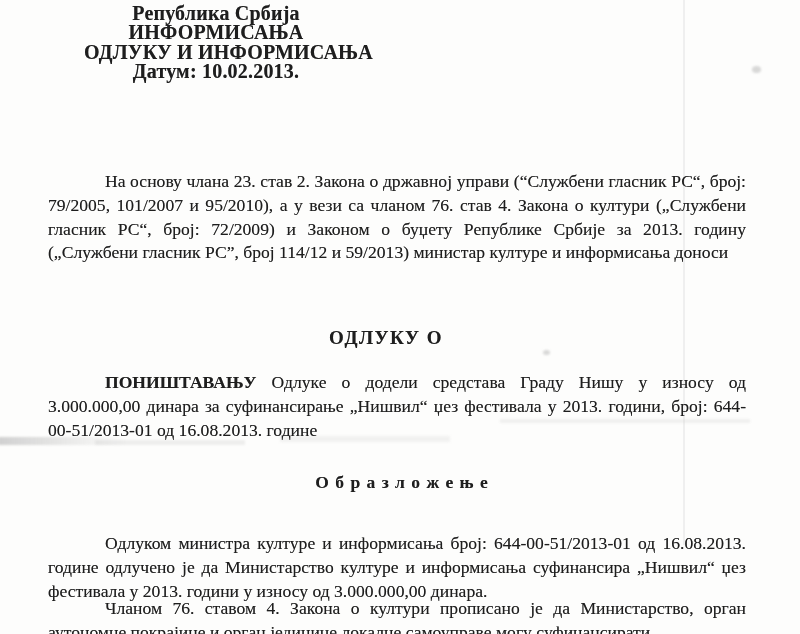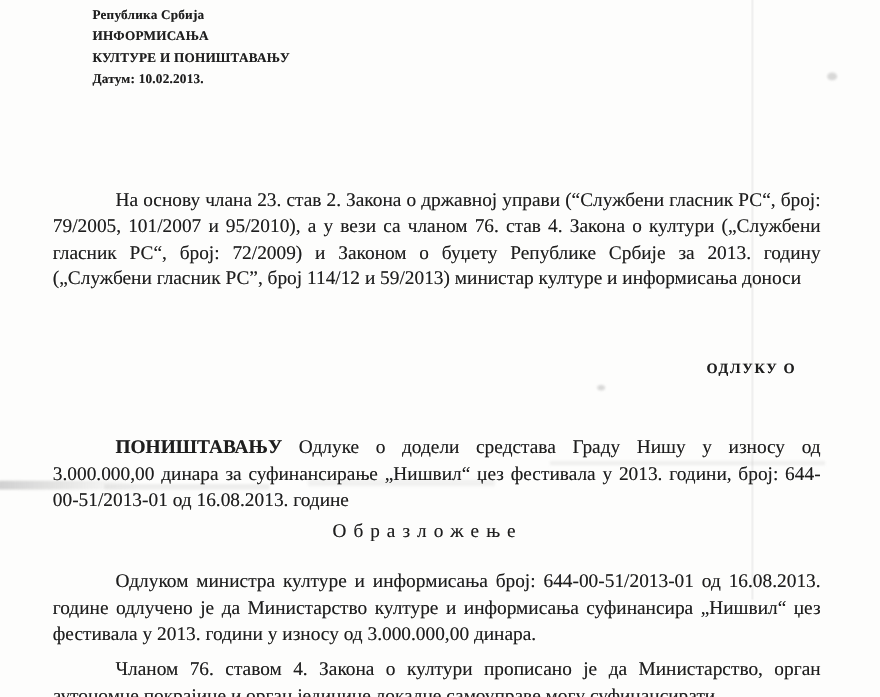--- a/index.html
+++ b/index.html
@@ -9,42 +9,42 @@
     overflow:hidden;
     background:#fdfdfc;
     font-family:"Liberation Serif", serif;
     color:#1e1e1e;
   }
   
   .page *{text-shadow:0 0 .5px rgba(30,30,30,.5);}
 
   .hdr{
     position:absolute;top:4px;left:84px;width:264px;
-    text-align:left;font-weight:700;
-    font-size:12px;line-height:19.4px;letter-spacing:.2px;
+    text-align:center;font-weight:700;
+    font-size:20px;line-height:19.4px;letter-spacing:.2px;
   }
   .hdr div{white-space:nowrap;}
 
   .bodyp{
     position:absolute;left:48px;width:698px;margin:0;
     font-size:17.6px;line-height:23.8px;
     text-align:justify;text-indent:57px;
   }
   .p1{top:170px;}
-  .p2{top:371px;margin-top:24px;}
-  .p3{top:517px;}
+  .p2{top:371px;}
+  .p3{top:532px;}
   .p4{top:597px;}
 
   .ttl{
     position:absolute;top:327px;left:48px;width:676px;
-    text-align:right;font-weight:700;font-size:13px;letter-spacing:1.5px;
+    text-align:center;font-weight:700;font-size:19px;letter-spacing:1.5px;
   }
   .h2{
-    position:absolute;top:472px;left:32px;width:708px;
-    text-align:center;font-weight:400;font-size:17.5px;letter-spacing:1px;
+    position:absolute;top:472px;left:48px;width:708px;
+    text-align:center;font-weight:700;font-size:17.5px;letter-spacing:1px;
   }
   .bold{font-weight:700;}
 
   
   .art{position:absolute;pointer-events:none;}
   .smear1{left:-4px;top:437px;width:132px;height:8px;border-radius:4px;
     background:linear-gradient(90deg,rgba(122,122,122,.34),rgba(150,150,150,.16) 60%,rgba(160,160,160,0));
     filter:blur(1px);}
   .smear2{left:95px;top:440px;width:150px;height:5px;background:rgba(150,150,150,.14);filter:blur(1.2px);}
   .smear3{left:280px;top:436px;width:170px;height:6px;background:rgba(160,160,160,.13);filter:blur(1.5px);}
@@ -62,21 +62,21 @@
   <div class="art smear2"></div>
   <div class="art smear3"></div>
   <div class="art smear4"></div>
   <div class="art vline"></div>
   <div class="art speck1"></div>
   <div class="art speck2"></div>
 
   <div class="hdr">
     <div>Република Србија</div>
     <div>ИНФОРМИСАЊА</div>
-    <div>КУЛТУРЕ И ПОНИШТАВАЊУ</div>
+    <div>ОДЛУКУ И ИНФОРМИСАЊА</div>
     <div>Датум: 10.02.2013.</div>
   </div>
 
   <p class="bodyp p1">На основу члана 23. став 2. Закона о државној управи (“Службени гласник РС“, број: 79/2005, 101/2007 и 95/2010), а у вези са чланом 76. став 4. Закона о култури („Службени гласник РС“, број: 72/2009) и Законом о буџету Републике Србије за 2013. годину („Службени гласник РС”, број 114/12 и 59/2013) министар културе и информисања доноси</p>
 
   <div class="ttl">ОДЛУКУ О</div>
 
   <p class="bodyp p2"><span class="bold">ПОНИШТАВАЊУ</span>
 <span>Одлуке о додели средстава Граду Нишу у износу од 3.000.000,00 динара за суфинансирање „Нишвил“ џез фестивала у 2013. години, број: 644-00-51/2013-01 од 16.08.2013. године</span></p>
 

